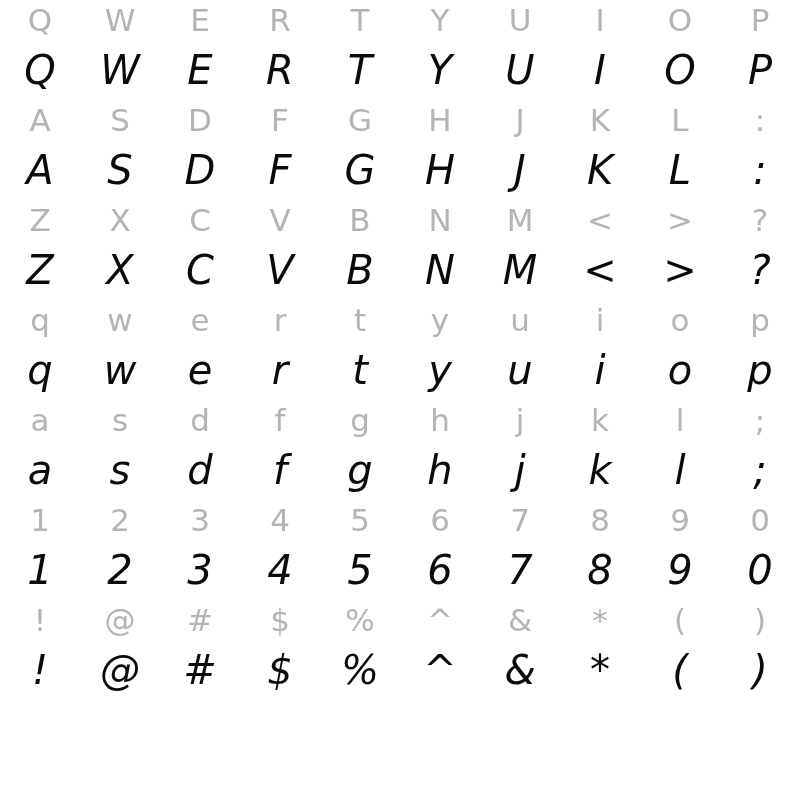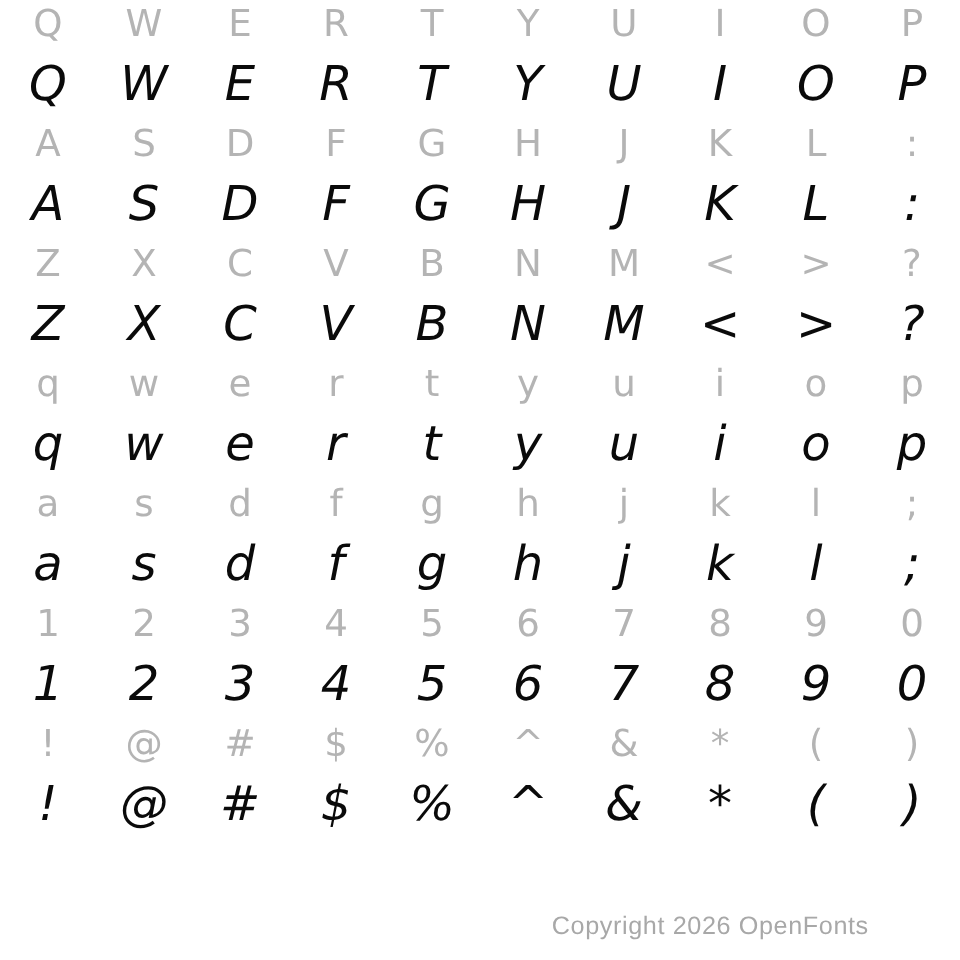--- a/index.html
+++ b/index.html
@@ -222,14 +222,13 @@
         <span class="glyph-cell">#</span>
         <span class="glyph-cell">$</span>
         <span class="glyph-cell">%</span>
         <span class="glyph-cell">^</span>
         <span class="glyph-cell">&amp;</span>
         <span class="glyph-cell">*</span>
         <span class="glyph-cell">(</span>
         <span class="glyph-cell">)</span>
       </div>
     </div>
-  <div class="footer">Copyright 2026 OpenFonts</div>
 </div>
 
 </body></html>

